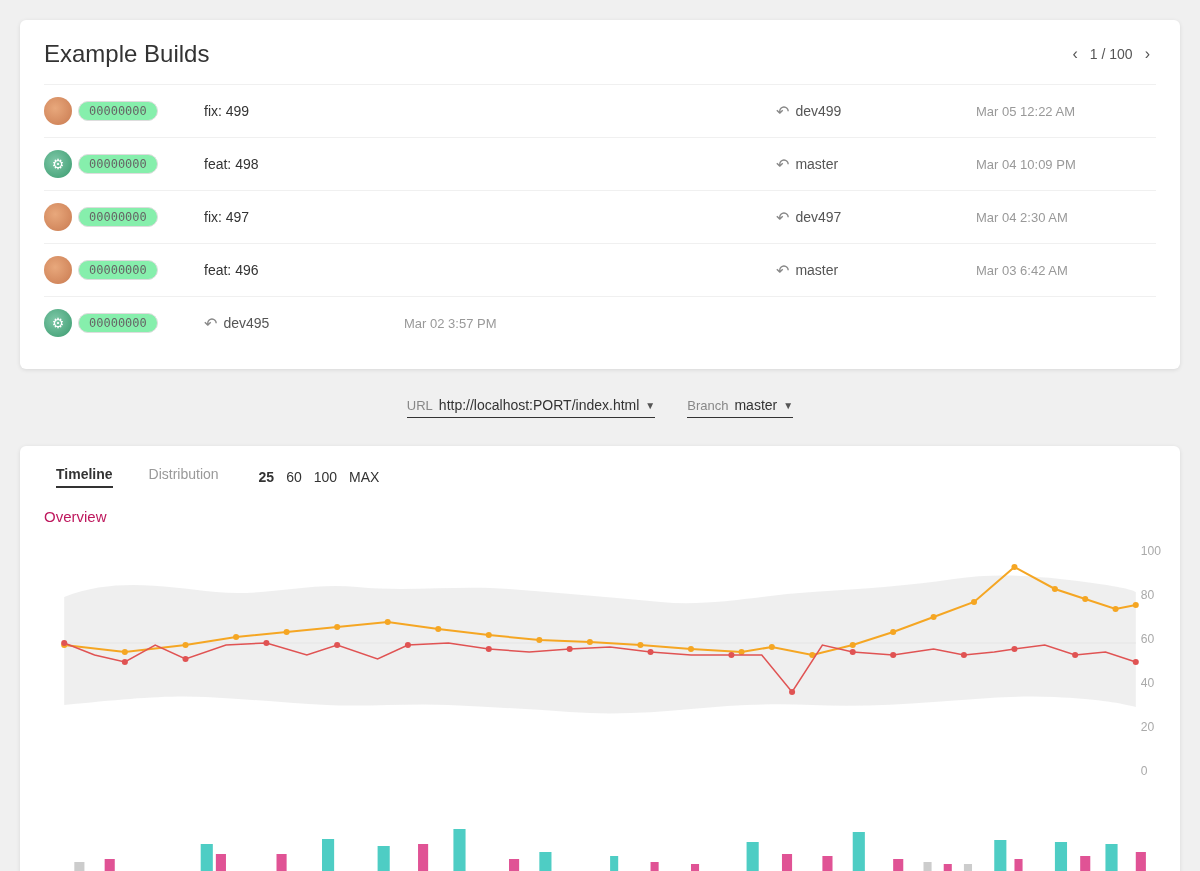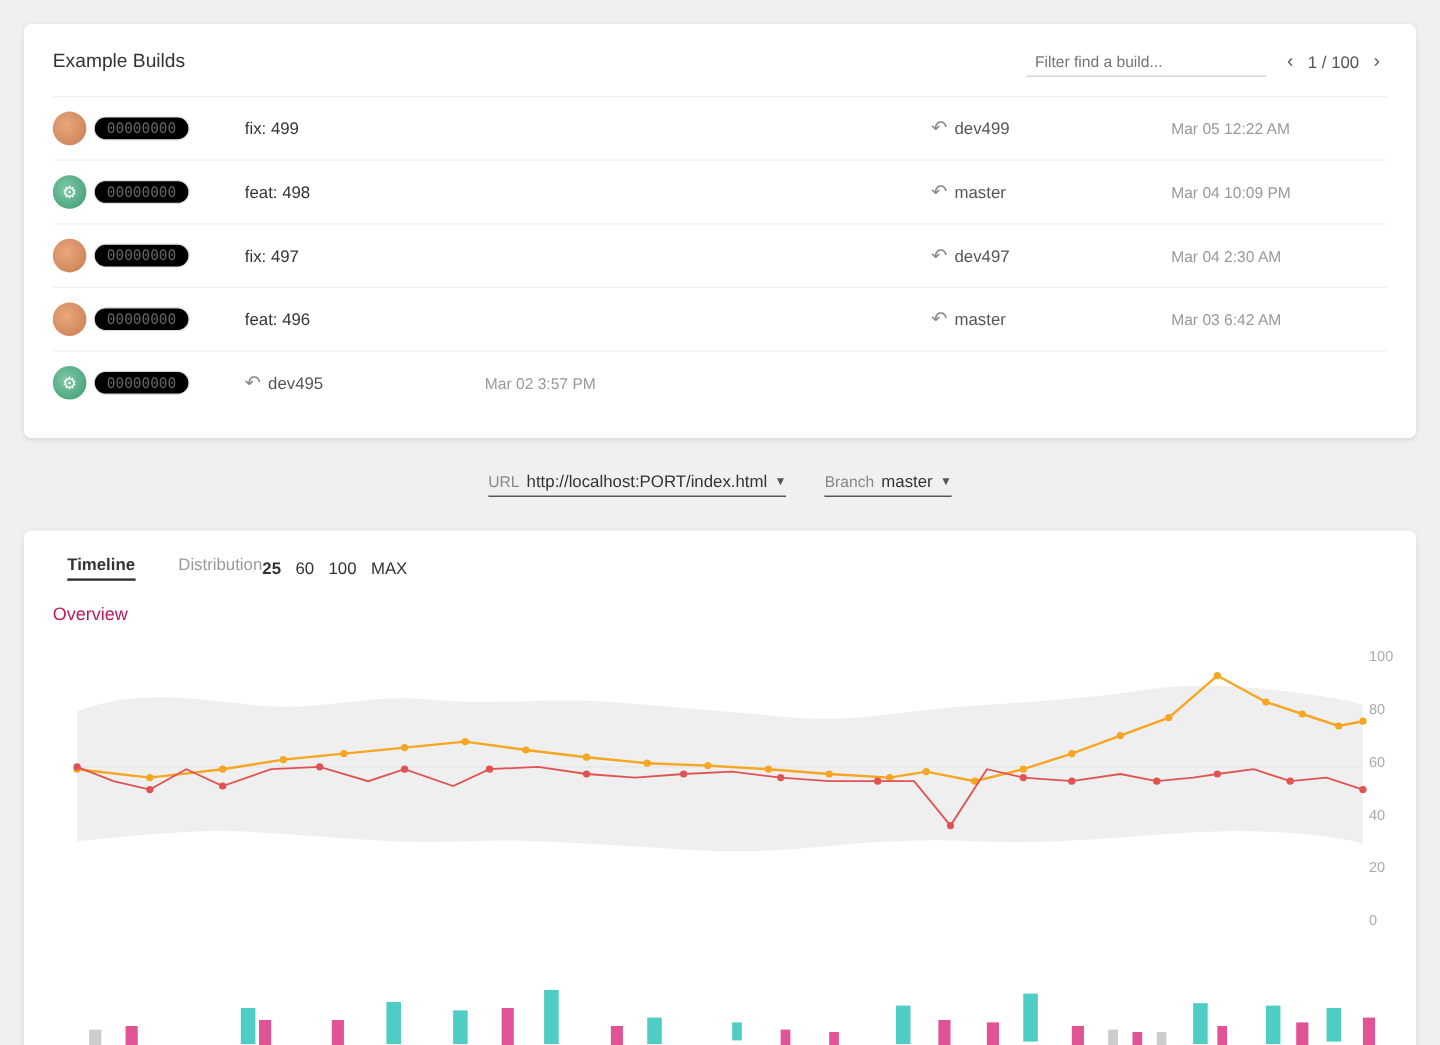--- a/index.html
+++ b/index.html
@@ -25,21 +25,21 @@
       box-shadow: 0 1px 4px rgba(0,0,0,0.1);
       padding: 20px 24px;
     }
     .builds-header {
       display: flex;
       align-items: center;
       justify-content: space-between;
       margin-bottom: 16px;
     }
     .builds-title {
-      font-size: 16px;
+      font-size: 24px;
       font-weight: 500;
     }
     .builds-controls {
       display: flex;
       align-items: center;
       gap: 12px;
     }
     .filter-input {
       border: none;
       border-bottom: 1px solid #ccc;
@@ -98,21 +98,21 @@
     }
     .avatar-b::after {
       content: '⚙';
       position: absolute;
       top: 50%; left: 50%;
       transform: translate(-50%,-50%);
       font-size: 14px;
       color: #fff;
     }
     .build-id-badge {
-      background: #000000;
+      background: #86efac;
       border: 1px solid #ddd;
       border-radius: 12px;
       padding: 2px 10px;
       font-size: 12px;
       color: #666;
       font-family: monospace;
     }
     .build-message {
       flex: 1;
       font-size: 14px;
@@ -199,20 +199,21 @@
     }
     .perf-tab.active {
       color: #333;
       font-weight: 600;
       border-bottom: 2px solid #333;
     }
     .perf-size-btns {
       display: flex;
       gap: 12px;
       align-items: center;
+      margin-left: 40px;
     }
     .size-btn {
       font-size: 14px;
       color: #333;
       cursor: pointer;
       font-weight: 500;
     }
     .size-btn.active {
       font-weight: 700;
     }
@@ -235,21 +236,20 @@
   </style>
 </head>
 <body>
 
 <div class="page-wrapper">
 
   <div class="builds-panel">
     <div class="builds-header">
       <h2 class="builds-title">Example Builds</h2>
       <div class="builds-controls">
-        <input class="filter-input" type="text" placeholder="Filter find a build..." style="">
         <div class="pagination">
           <button class="page-btn">‹</button>
           <span>1 / 100</span>
           <button class="page-btn">›</button>
         </div>
       </div>
     </div>
 
     <div id="builds-list">
         <div class="build-row">

